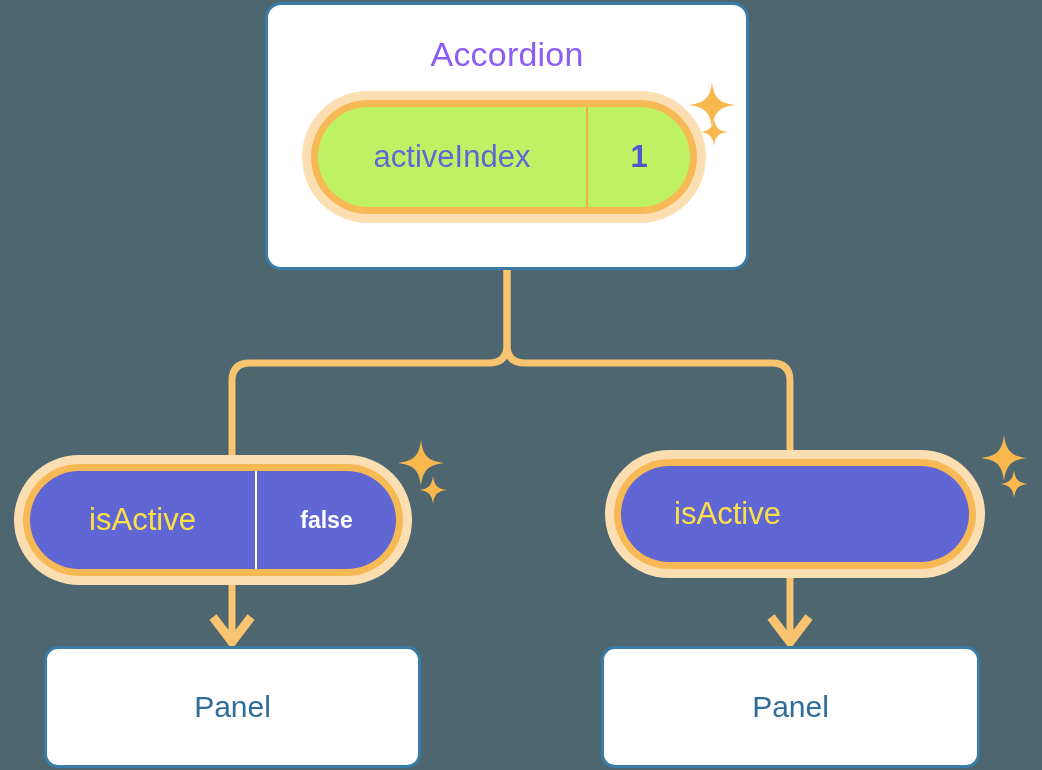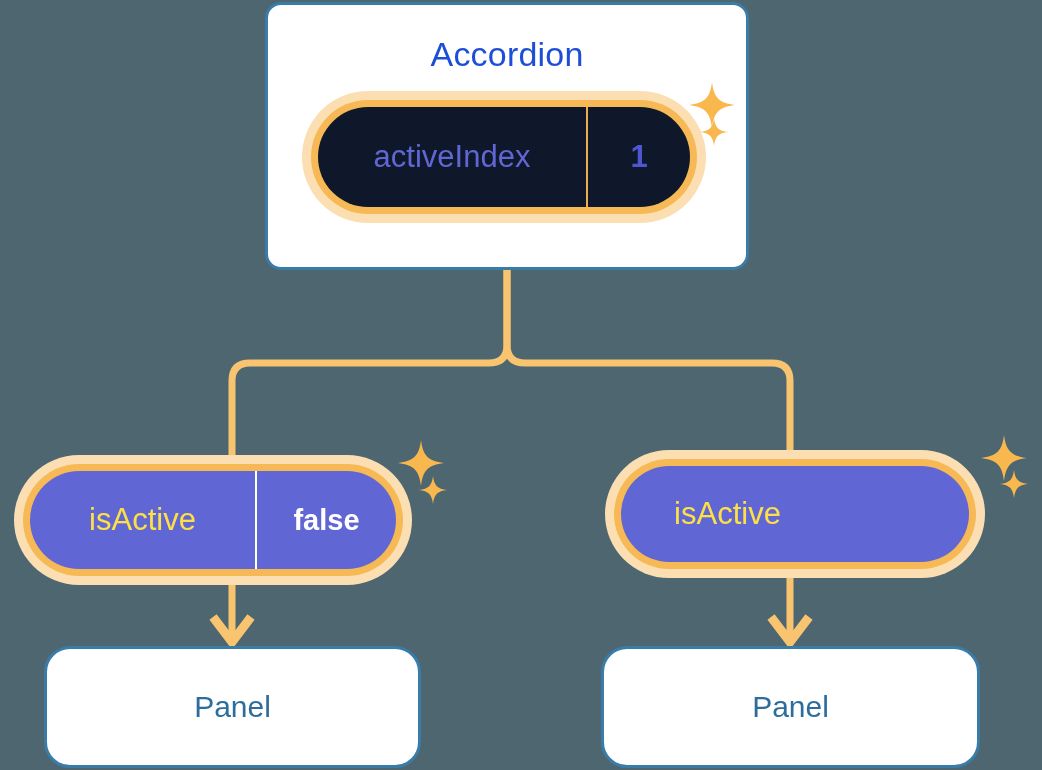--- a/index.html
+++ b/index.html
@@ -13,33 +13,33 @@
   #stage{position:absolute;left:0;top:0;width:1042px;height:770px;}
 
   
   #wires{position:absolute;left:0;top:0;width:1042px;height:770px;}
 
   
   .card{
     position:absolute;
     background:#ffffff;
     border:3px solid #3a7ca8;
-    border-radius:26px;
+    border-radius:14px;
     box-sizing:border-box;
   }
 
   
   #root-card{
     left:265px;top:2px;width:484px;height:268px;
     border-radius:16px;
   }
   .card-title{
     position:absolute;left:0;right:0;top:30px;
     text-align:center;
-    color:#1d4ed8;
+    color:#8b5cf6;
     font-size:34px;
     letter-spacing:.2px;
   }
 
   
   #panel-left{left:44px;top:646px;width:377px;height:122px;}
   #panel-right{left:601px;top:646px;width:379px;height:122px;}
   .panel-label{
     position:absolute;left:0;right:0;top:50%;
     transform:translateY(-50%);
@@ -65,32 +65,32 @@
     align-items:stretch;
     border-radius:999px;
     overflow:hidden;
   }
   .pill-key,.pill-val{
     display:flex;align-items:center;justify-content:center;
     box-sizing:border-box;
   }
 
   
-  .pill-white .pill-inner{background:#0f172a;}
+  .pill-white .pill-inner{background:#bef264;}
   .pill-white .pill-key{color:#6067d4;font-size:31px;}
   .pill-white .pill-val{
     color:#4f56d1;font-size:31px;font-weight:bold;
     border-left:2px solid #f0ad4e;
   }
 
   
   .pill-purple .pill-inner{background:#6067d4;}
   .pill-purple .pill-key{color:#fde047;font-size:31px;}
   .pill-purple .pill-val{
-    color:#ffffff;font-size:29px;font-weight:bold;
+    color:#ffffff;font-size:23px;font-weight:bold;
     border-left:2px solid #ffffff;
   }
 
   
   #pill-root{
     left:311px;top:100px;width:386px;height:114px;
   }
   #pill-root .pill-key{width:268px;}
   #pill-root .pill-val{flex:1;}
 

